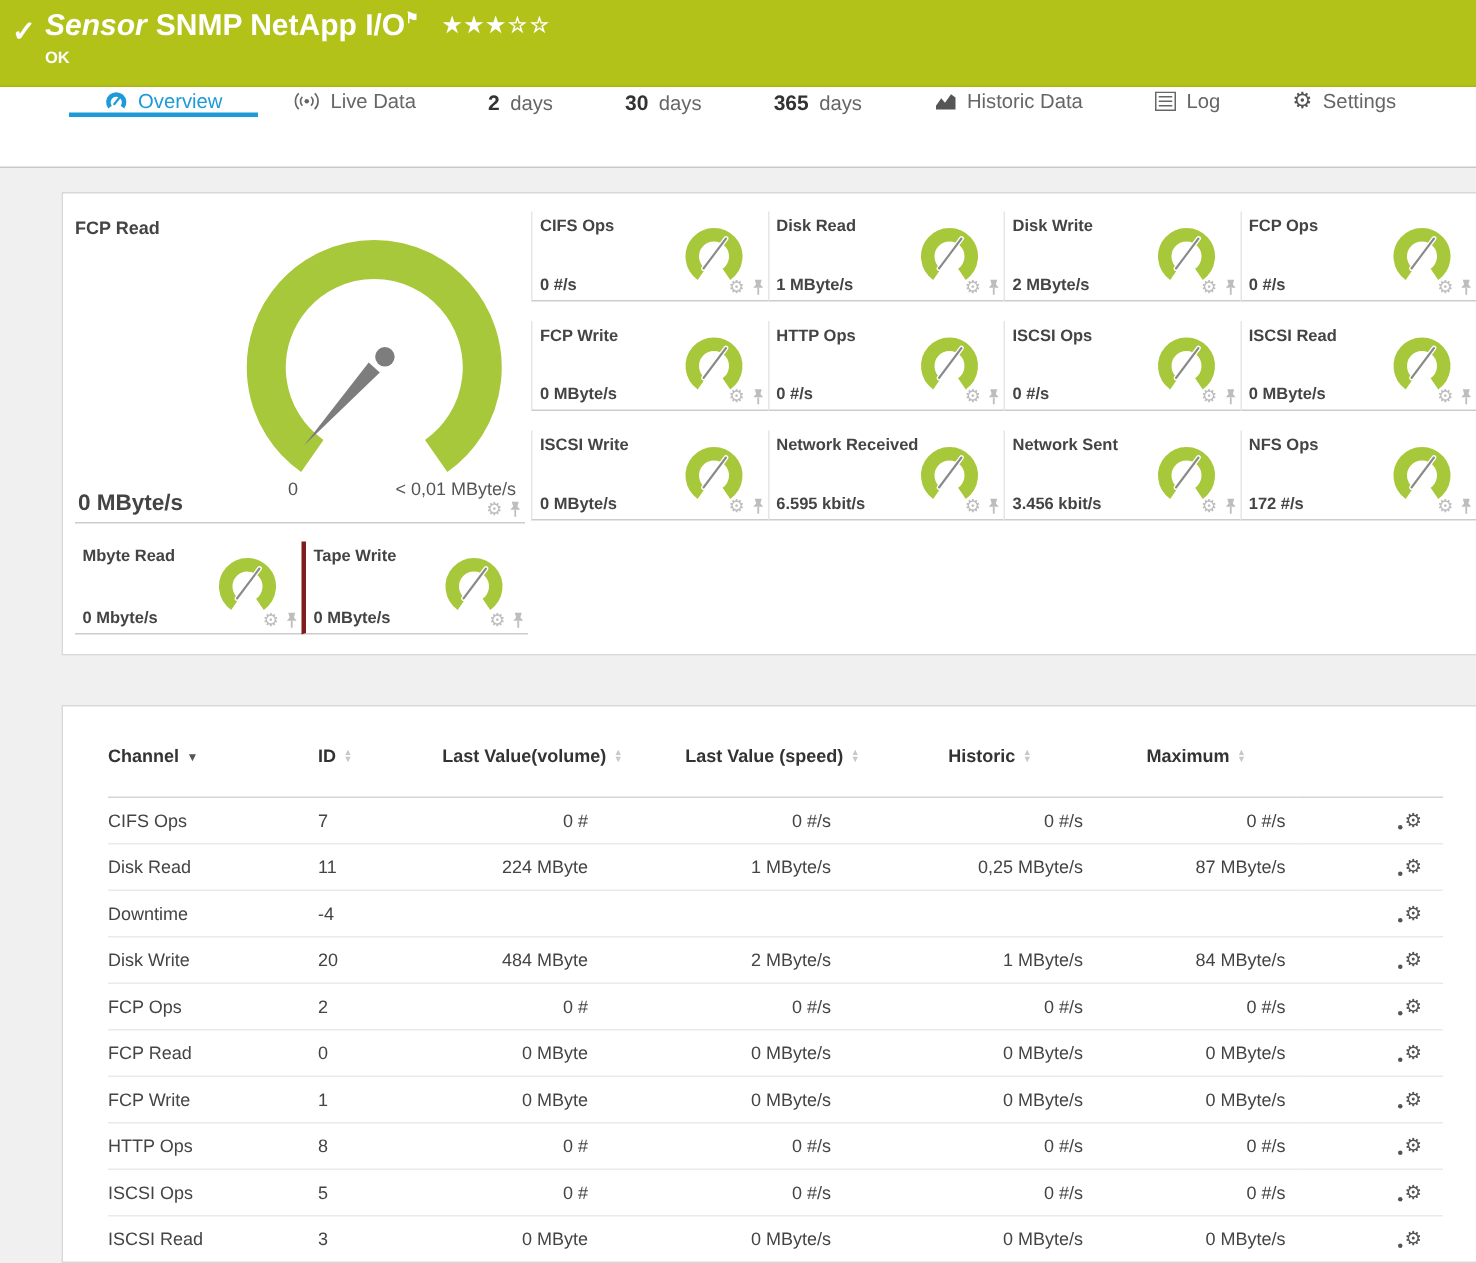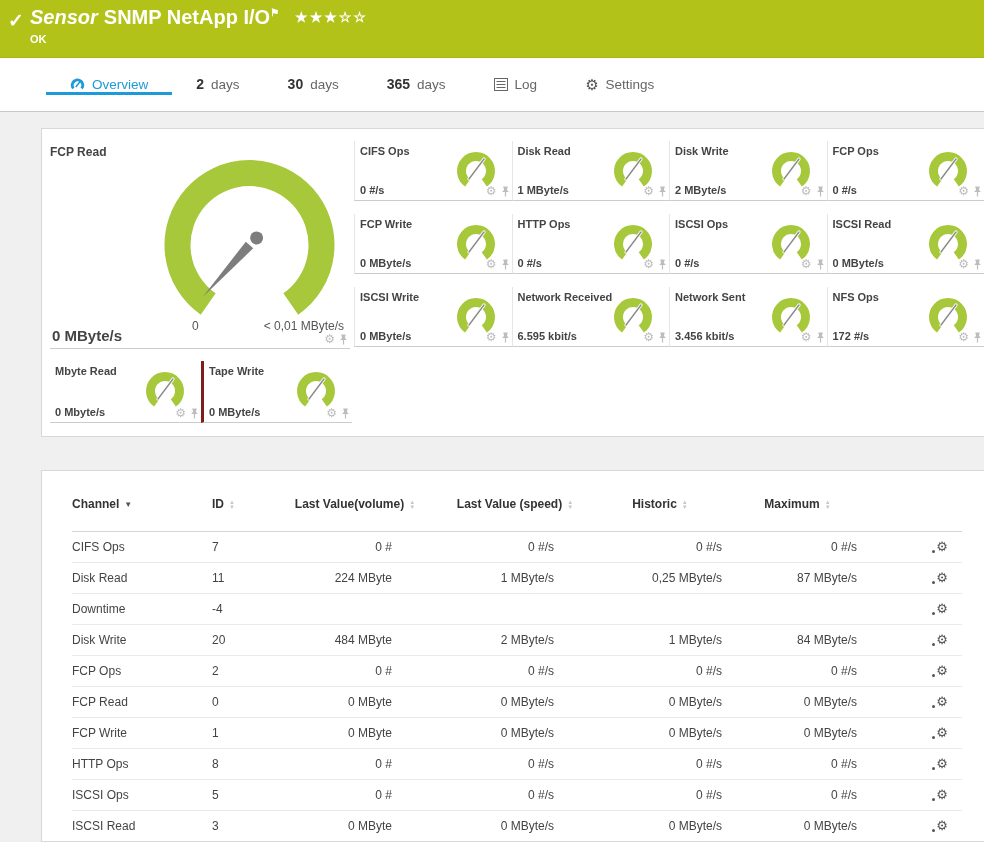--- a/index.html
+++ b/index.html
@@ -9,21 +9,21 @@
   .topbar { position:absolute; left:0; top:0; width:984px; height:58px;
     background:#b2c219; border-bottom:1px solid #a9b715; color:#fff; }
   .topbar .check { position:absolute; left:8px; top:9px; font-size:19px; font-weight:bold; }
   .title-line { position:absolute; left:30px; top:6px; font-size:20px; white-space:nowrap;font-weight:bold; }
   .title-line .kind { font-style:italic; margin-right:6px; }
   .title-line sup { font-size:10px; }
   .stars { margin-left:16px; font-size:14px; letter-spacing:2px; position:relative; top:-2px; cursor:pointer; }
   .ok-badge { position:absolute; left:30px; top:33px; font-size:11px; font-weight:bold; }
   
   .tabbar { position:absolute; left:0; top:58px; width:984px; height:54px; background:#fff;
-    border-bottom:1px solid #c9c9c9; display:flex; align-items:center; padding-left:46px; }
+    border-bottom:1px solid #c9c9c9; display:flex; align-items:flex-start; padding-left:46px; }
   .tab { display:flex; align-items:center; gap:7px; padding:2px 24px 0 24px; font-size:13.5px;
     color:#666; border-bottom:3px solid transparent; cursor:pointer; white-space:nowrap; }
   .tab.active { color:#1d9bd8; border-bottom-color:#1d9bd8; }
   .tab .num { font-weight:bold; color:#333; font-size:14px; }
   .tab .gear-glyph { font-size:15px; color:#555; line-height:1; }
   
   .card { position:absolute; left:41px; background:#fff; border:1px solid #d8d8d8; }
   .card1 { top:128px; width:950px; height:309px; }
   .bigtile { position:absolute; left:8px; top:12px; width:300px; height:208px; border-bottom:1px solid #ccc; }
   .bigtile .label { font-size:12px; font-weight:bold; color:#444; padding-top:4px; }
@@ -79,30 +79,43 @@
 
 <div class="tabbar">
   <div class="tab active">
     <svg width="15" height="15" viewBox="0 0 16 16">
       <path d="M 3.6 12.2 A 5.6 5.6 0 1 1 12.4 12.2" fill="none" stroke="#1d9bd8" stroke-width="3.2"></path>
       <line x1="6.2" y1="10.6" x2="10.6" y2="5" stroke="#1d9bd8" stroke-width="1.6"></line>
     </svg>
     <span>Overview</span>
   </div>
   <div class="tab">
+    <svg width="17" height="13" viewBox="0 0 17 13">
+      <circle cx="8.5" cy="6.5" r="1.5" fill="#666"></circle>
+      <path d="M5.6 3.5 A4.2 4.2 0 0 0 5.6 9.5 M11.4 3.5 A4.2 4.2 0 0 1 11.4 9.5 M3.2 1.2 A7.4 7.4 0 0 0 3.2 11.8 M13.8 1.2 A7.4 7.4 0 0 1 13.8 11.8" stroke="#666" fill="none" stroke-width="1.1"></path>
+    </svg>
+    <span>Live Data</span>
+  </div>
+  <div class="tab">
     <span class="num">2</span>
     <span>days</span>
   </div>
   <div class="tab">
     <span class="num">30</span>
     <span>days</span>
   </div>
   <div class="tab">
     <span class="num">365</span>
     <span>days</span>
+  </div>
+  <div class="tab">
+    <svg width="15" height="13" viewBox="0 0 15 13">
+      <path d="M1 12 V9.5 L4.5 4.5 L7 7.5 L11 1.8 L14 4 V12 Z" fill="#555"></path>
+    </svg>
+    <span>Historic Data</span>
   </div>
   <div class="tab">
     <svg width="14" height="13" viewBox="0 0 14 13">
       <rect x="0.5" y="0.5" width="13" height="12" fill="none" stroke="#666"></rect>
       <line x1="2.5" y1="3.5" x2="11.5" y2="3.5" stroke="#666"></line>
       <line x1="2.5" y1="6.5" x2="11.5" y2="6.5" stroke="#666"></line>
       <line x1="2.5" y1="9.5" x2="11.5" y2="9.5" stroke="#666"></line>
     </svg>
     <span>Log</span>
   </div>

